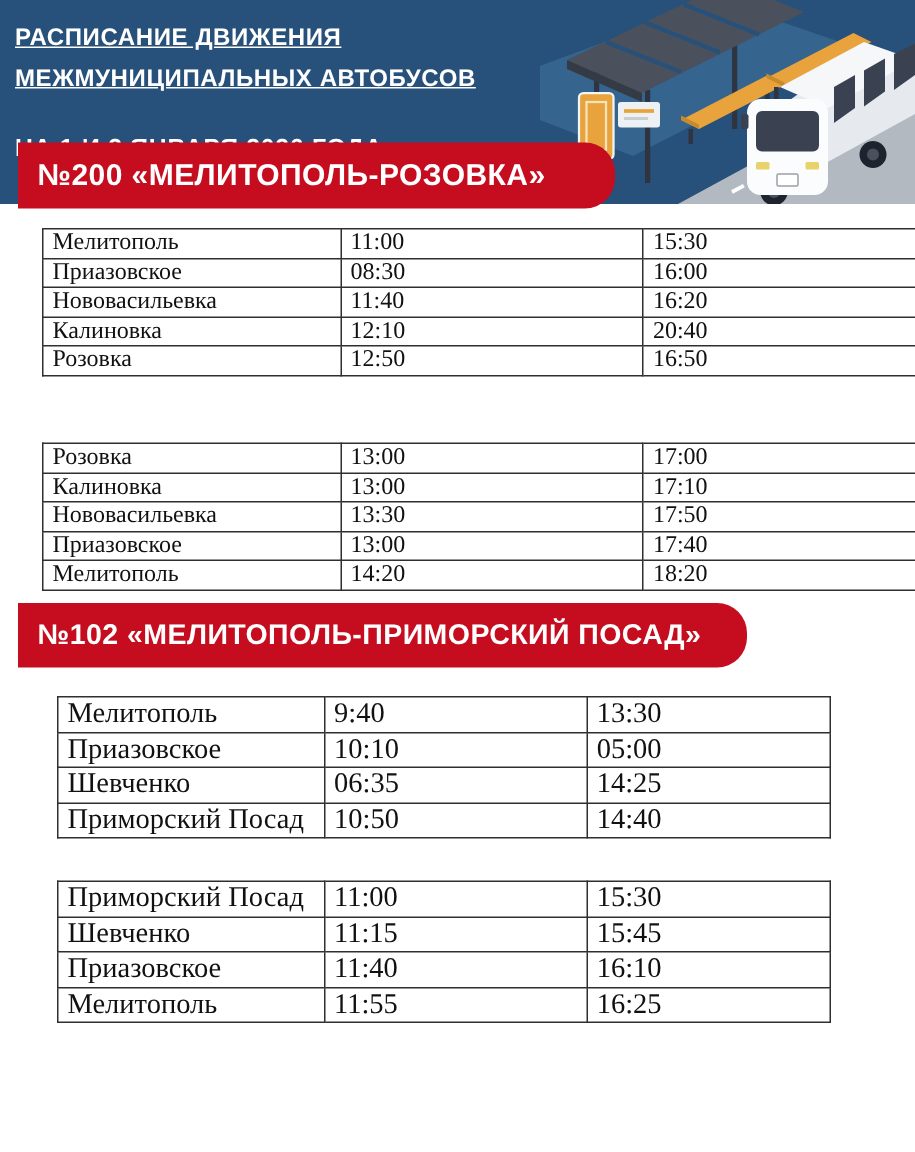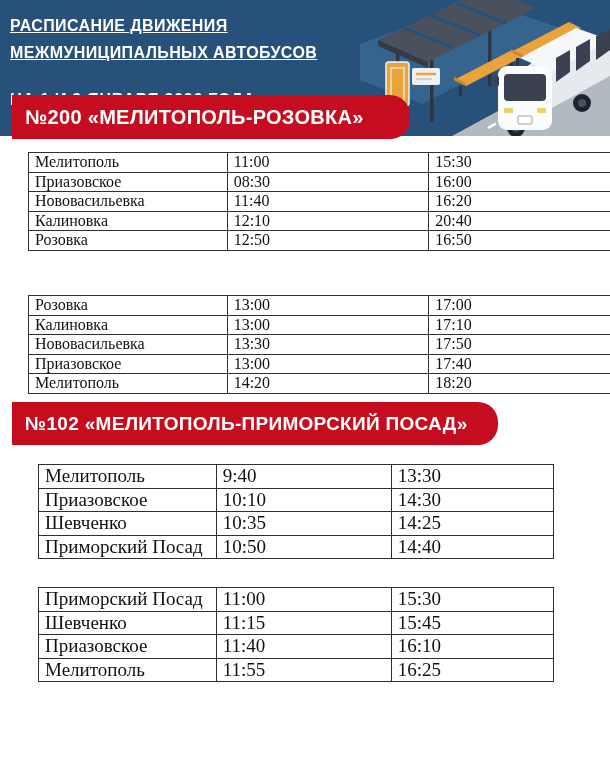--- a/index.html
+++ b/index.html
@@ -254,25 +254,25 @@
       </colgroup>
     <tbody>
         <tr>
           <td>Мелитополь</td>
           <td>9:40</td>
           <td>13:30</td>
         </tr>
         <tr>
           <td>Приазовское</td>
           <td>10:10</td>
-          <td>14:30</td>
+          <td>05:00</td>
         </tr>
         <tr>
           <td>Шевченко</td>
-          <td>10:35</td>
+          <td>06:35</td>
           <td>14:25</td>
         </tr>
         <tr>
           <td>Приморский Посад</td>
           <td>10:50</td>
           <td>14:40</td>
         </tr>
       </tbody>
   </table>
 

